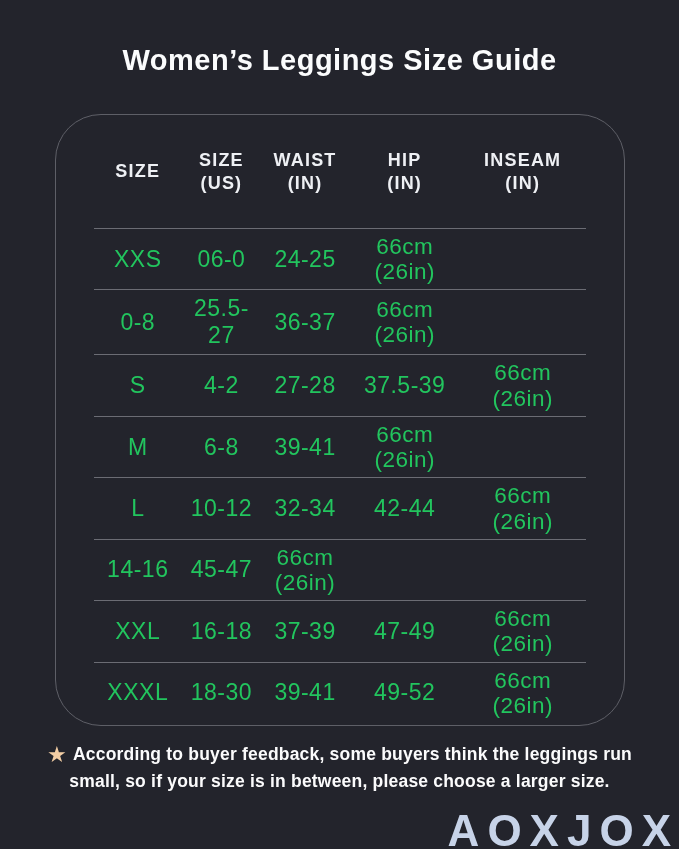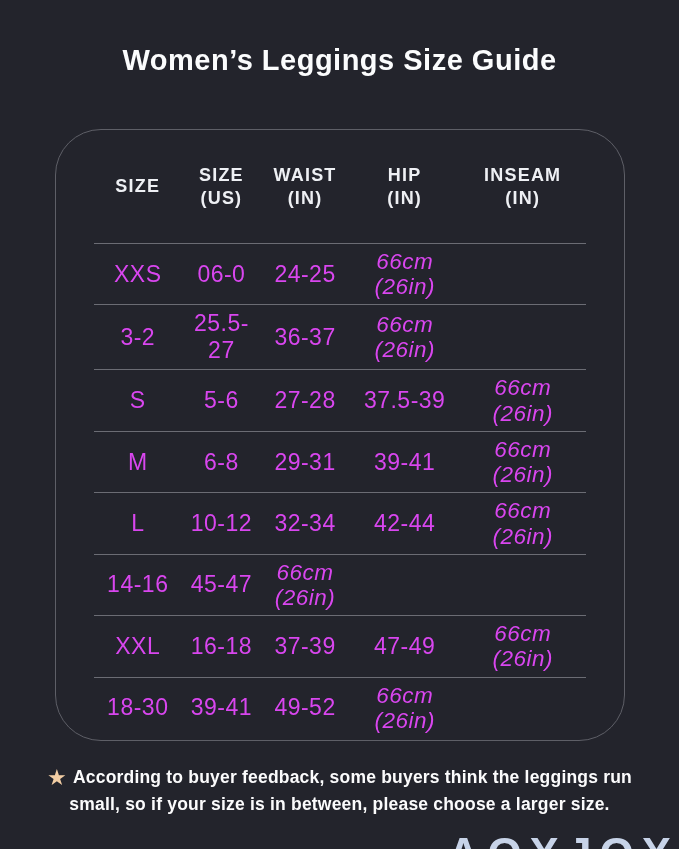--- a/index.html
+++ b/index.html
@@ -17,21 +17,21 @@
     text-align: center;
     font-size: 29px;
     font-weight: bold;
     letter-spacing: 0.5px;
     color: #fbfcfd;
   }
 
   .size-table {
     width: 570px;
     height: 612px;
-    margin: 52px auto 0 auto;
+    margin: 37px auto 0 auto;
     border: 1.5px solid #5e5f67;
     border-radius: 46px;
     display: flex;
     flex-direction: column;
     padding: 0 0 2px 0;
   }
 
   .thead {
     flex: 0 0 113px;
     display: grid;
@@ -60,27 +60,27 @@
     flex: 1 1 auto;
     display: grid;
     grid-template-columns: 18% 16% 18% 22.5% 25.5%;
     align-items: center;
     padding: 0 38px;
   }
   .td {
     text-align: center;
     font-size: 23px;
     letter-spacing: 0.5px;
-    color: #d946ef;
-  }
-  .td.inseam { line-height: 1.12; font-size: 22.5px; font-style: italic; }
+    color: #22c55e;
+  }
+  .td.inseam { line-height: 1.12; font-size: 22.5px; }
   .td.inseam span { display: block; }
 
   .note {
-    margin-top: 23px;
+    margin-top: 15px;
     text-align: center;
     font-weight: bold;
     font-size: 17.5px;
     line-height: 26px;
     color: #fbfbfc;
     letter-spacing: 0.2px;
   }
   .note .star {
     color: #f2cda4;
     font-size: 22px;
@@ -138,46 +138,45 @@
       <div class="td">06-0</div>
       <div class="td">24-25</div>
       <div class="td inseam">
         <span>66cm</span>
         <span>(26in)</span>
       </div>
     </div>
     <div class="divider"></div>
 
     <div class="tr">
-      <div class="td">3-2</div>
+      <div class="td">0-8</div>
       <div class="td">25.5-27</div>
       <div class="td">36-37</div>
       <div class="td inseam">
         <span>66cm</span>
         <span>(26in)</span>
       </div>
     </div>
     <div class="divider"></div>
 
     <div class="tr">
       <div class="td">S</div>
-      <div class="td">5-6</div>
+      <div class="td">4-2</div>
       <div class="td">27-28</div>
       <div class="td">37.5-39</div>
       <div class="td inseam">
         <span>66cm</span>
         <span>(26in)</span>
       </div>
     </div>
     <div class="divider"></div>
 
     <div class="tr">
       <div class="td">M</div>
       <div class="td">6-8</div>
-      <div class="td">29-31</div>
       <div class="td">39-41</div>
       <div class="td inseam">
         <span>66cm</span>
         <span>(26in)</span>
       </div>
     </div>
     <div class="divider"></div>
 
     <div class="tr">
       <div class="td">L</div>
@@ -207,20 +206,21 @@
       <div class="td">37-39</div>
       <div class="td">47-49</div>
       <div class="td inseam">
         <span>66cm</span>
         <span>(26in)</span>
       </div>
     </div>
     <div class="divider"></div>
 
     <div class="tr">
+      <div class="td">XXXL</div>
       <div class="td">18-30</div>
       <div class="td">39-41</div>
       <div class="td">49-52</div>
       <div class="td inseam">
         <span>66cm</span>
         <span>(26in)</span>
       </div>
     </div>
 
   </div>

